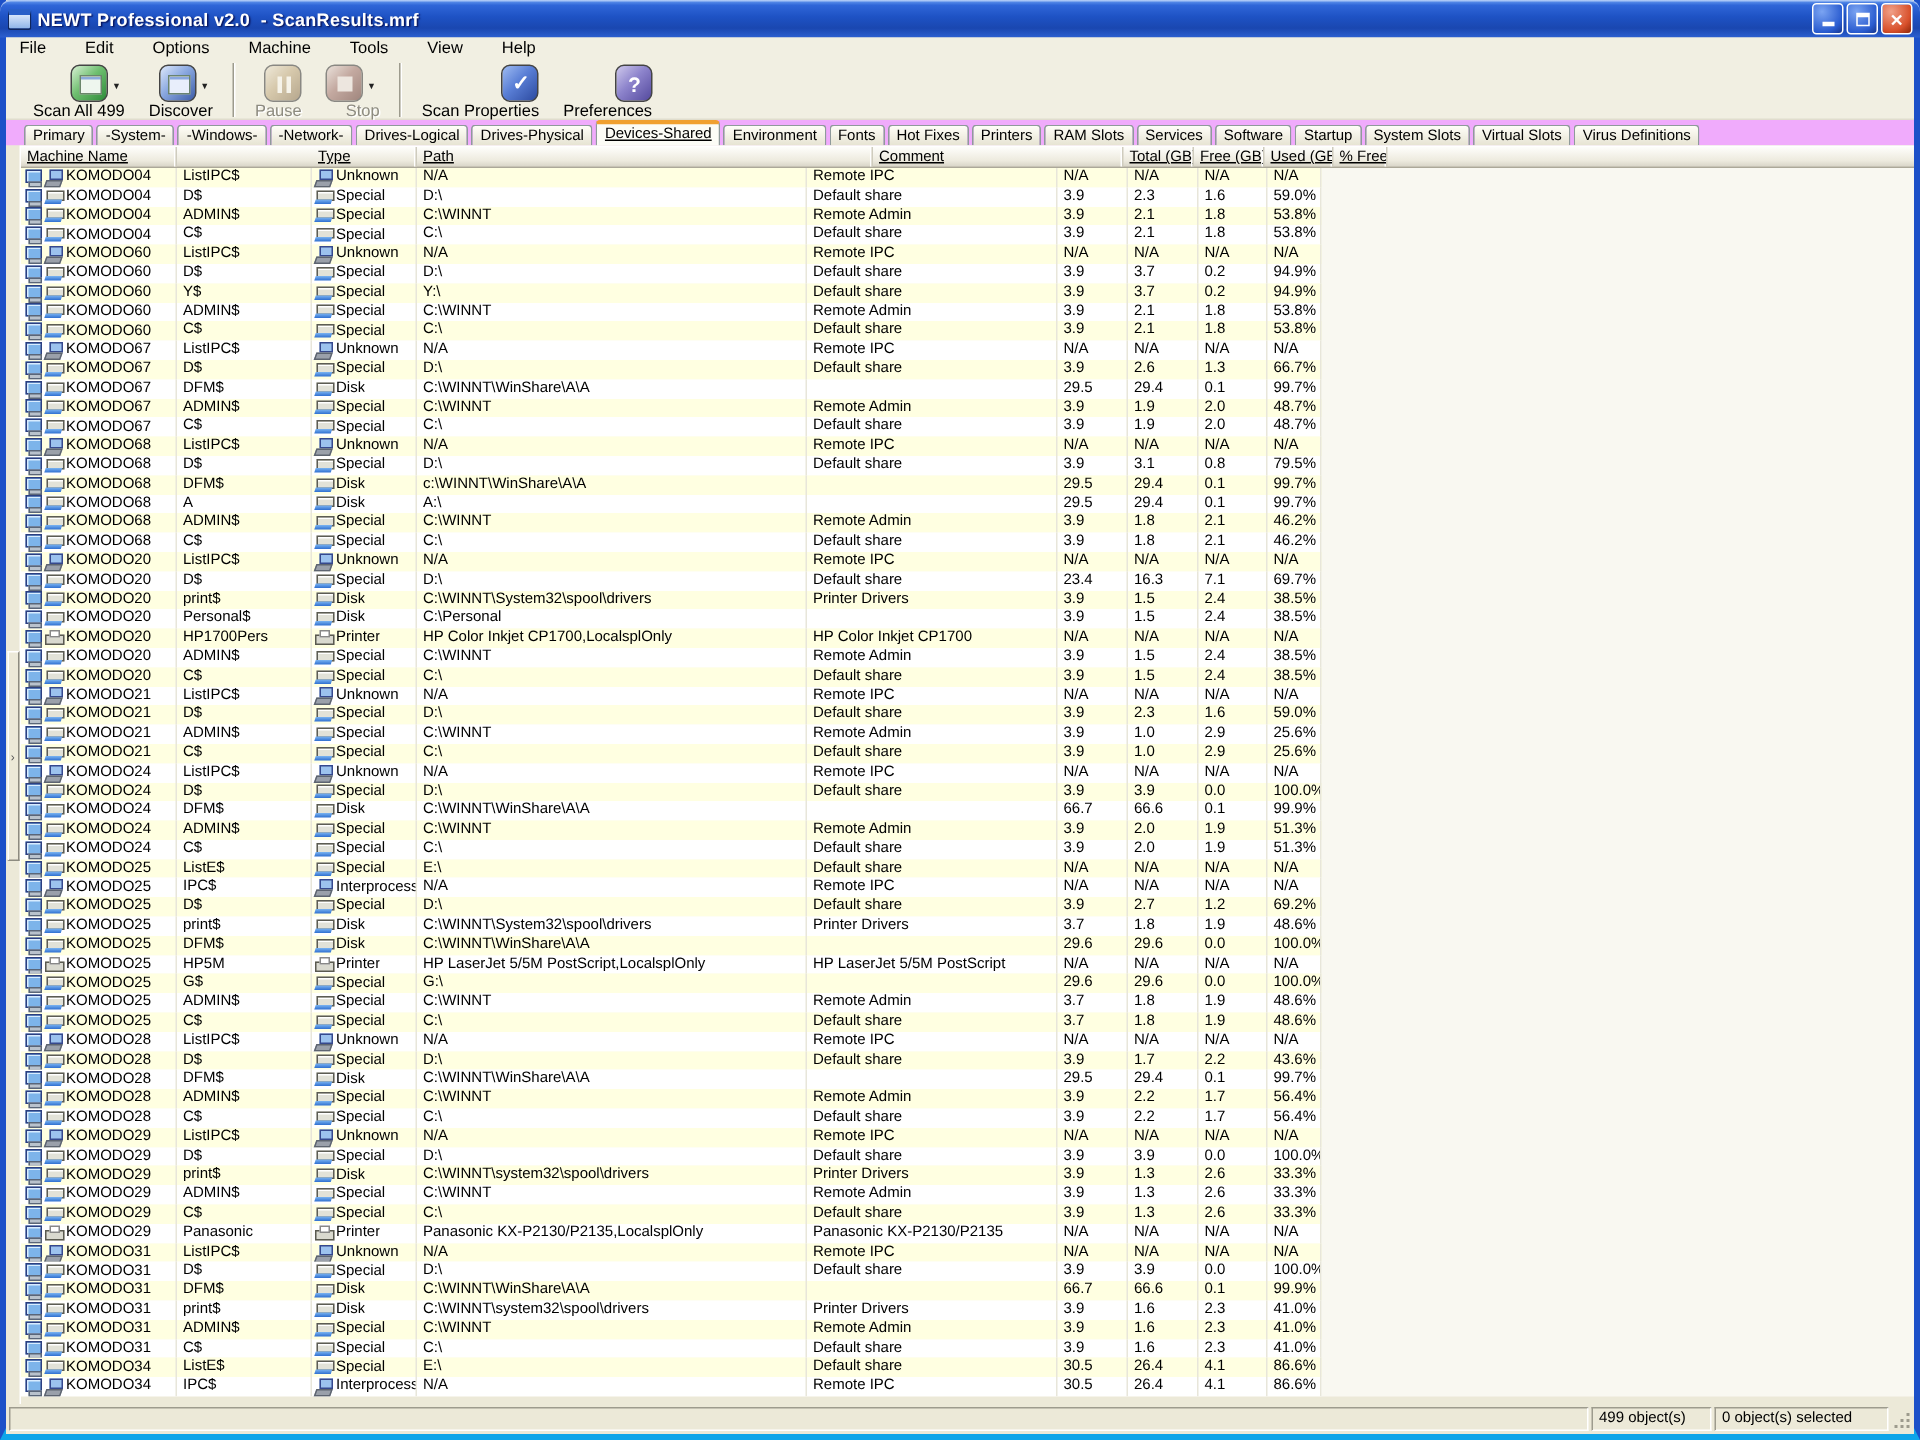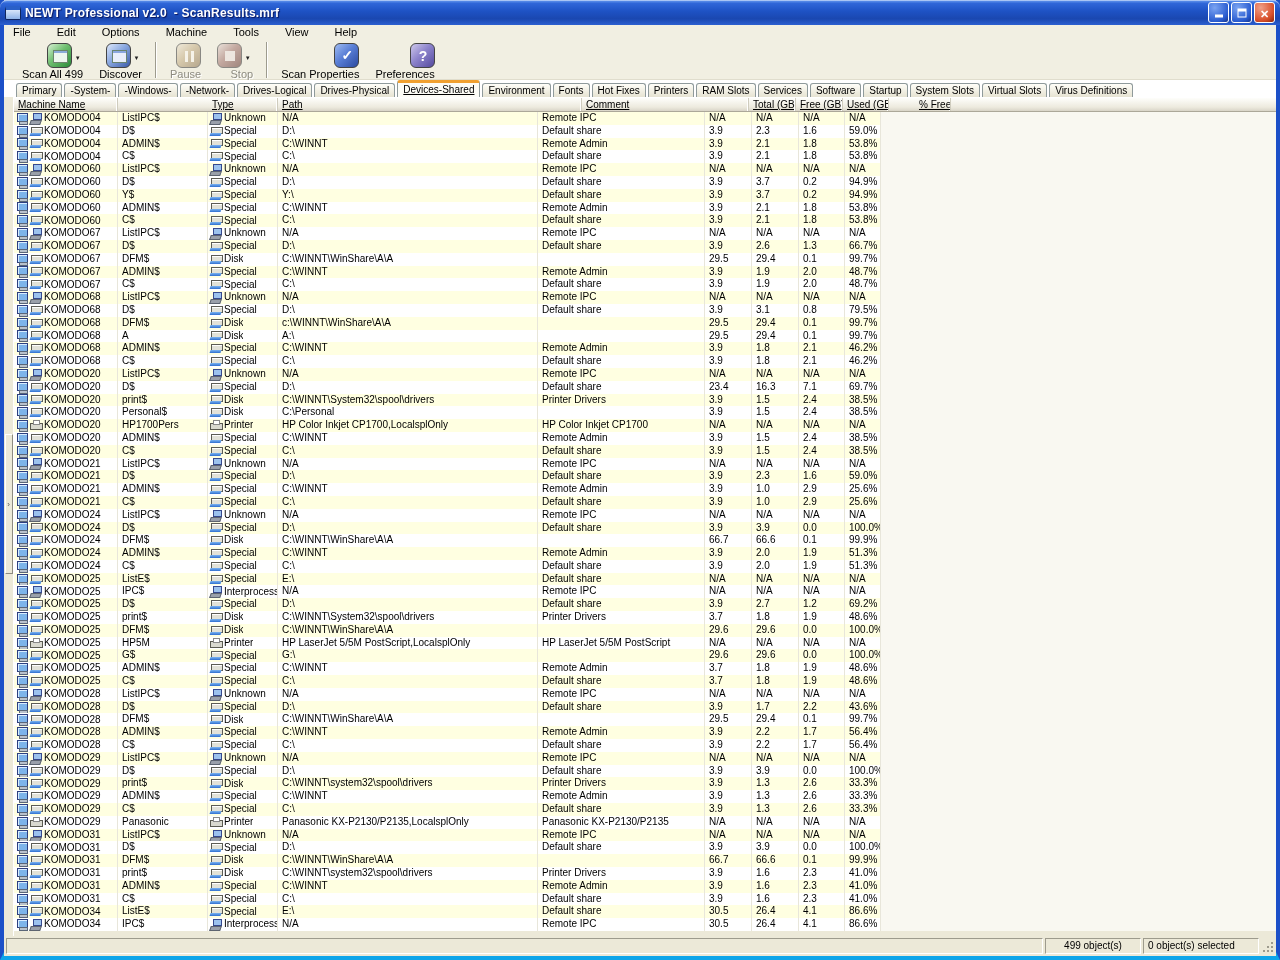--- a/index.html
+++ b/index.html
@@ -53,41 +53,41 @@
   .tb-green::after, .tb-blue::after { content:""; position:absolute; left:5px; top:6px; width:13px; height:11px;
     background:#eef6ee; border:1px solid rgba(20,60,20,.6); box-shadow:inset 0 2px 0 rgba(60,110,200,.55); }
   .tb-blue::after { background:#e8eefb; }
   .tb-orange::after { content:""; position:absolute; left:8px; top:7px; width:3px; height:11px;
     background:#fdf6e4; box-shadow:6px 0 0 #fdf6e4; }
   .tb-red::after { content:""; position:absolute; left:7px; top:7px; width:10px; height:10px; background:#f6ddd7; }
   .tb-navy::after { content:"\2713"; position:absolute; left:6px; top:3px; color:#fff; font-size:14px; font-weight:bold; }
   .tb-purple::after { content:"?"; position:absolute; left:8px; top:4px; color:#fff; font-size:14px; font-weight:bold; }
 
   
-  .tabstrip { height:17px; flex:none; display:flex; align-items:flex-end; padding-left:12px; background:#ffffff; }
+  .tabstrip { height:17px; flex:none; display:flex; align-items:flex-end; padding-left:12px; background:#f0abfc; }
   .tab { height:14px; line-height:13px; font-size:10px; padding:0 5px; margin-right:2px; white-space:nowrap;
     background:linear-gradient(#fffef8,#e6e3d2); border:1px solid #8f9a9b; border-bottom:0; border-radius:3px 3px 0 0; }
   .tab.active { height:17px; line-height:14px; background:#fcfcf6; border-top:3px solid #f0a030; position:relative; z-index:1;text-decoration:underline; }
 
   
   .contentrow { height:839px; flex:none; display:flex; }
   .splitter { width:10px; flex:none; background:#ece9d8; border-right:1px solid #fff; display:flex; justify-content:center; }
   .sphandle { width:8px; height:140px; margin-top:337px; background:#ece9d8;
     border:1px solid; border-color:#fff #8d8b80 #8d8b80 #fff; font-size:8px; color:#555;
     display:flex; align-items:center; justify-content:center; }
   .sphandle::after { content:"\203A"; }
   .listarea { flex:1; display:flex; flex-direction:column; background:#ece9d8; }
 
   .hrow { height:15px; flex:none; display:flex; font-size:10px; color:#000;
     background:linear-gradient(#fefefb,#edeade 70%,#d9d5c8); border-top:1px solid #fff; border-bottom:1px solid #aca899;text-decoration:underline; }
   .hcell { height:100%; padding:1px 0 0 4px; border-right:1px solid #cfccbe; box-shadow:inset -1px 0 0 #fff;
     white-space:nowrap; overflow:hidden; }
   .hcell:nth-child(1){ width:104px; } .hcell:nth-child(2){ width:90px;margin-top:48px; } .hcell:nth-child(3){ width:70px; }
   .hcell:nth-child(4){ width:304px; } .hcell:nth-child(5){ width:167px; } .hcell:nth-child(6){ width:47px; }
-  .hcell:nth-child(7){ width:47px; } .hcell:nth-child(8){ width:46px; } .hcell:nth-child(9){ width:36px;margin-left:26px; }
+  .hcell:nth-child(7){ width:47px; } .hcell:nth-child(8){ width:46px; } .hcell:nth-child(9){ width:36px; }
 
   .tbody { height:819.2px; flex:none; background:#f9f8f1; overflow:hidden; }
   .row { width:867px; height:12.8px; display:flex; font-size:10px; line-height:12.5px; background:#fff; }
   .row:nth-child(odd) { background:#FFFFE1; }
   .cell { height:100%; padding-left:4px; white-space:nowrap; overflow:hidden; border-right:1px solid #e8e6da; }
   .c-machine { width:104px; display:flex; align-items:center; padding-left:2px; }
   .c-name { width:90px; } .c-type { width:70px; display:flex; align-items:center; padding-left:2px; }
   .c-path { width:260px; } .c-comment { width:167px; }
   .c-total { width:47px; } .c-free { width:47px; } .c-used { width:46px; } .c-pct { width:36px; }
   .ctext { white-space:nowrap; overflow:hidden; }
@@ -108,21 +108,21 @@
   .printer::before { content:""; position:absolute; left:0; top:3px; width:11px; height:5px;
     background:#d9d9cf; border:1px solid #5a5a50; }
   .printer::after { content:""; position:absolute; left:3px; top:0; width:5px; height:3px; background:#fff; border:1px solid #888; }
 
   
   .filler { flex:1; background:#ece9d8; }
   .statusbar { height:20px; flex:none; display:flex; align-items:center; gap:2px; background:#ece9d8; padding:0 2px; }
   .spanel { height:16px; font-size:10px; padding:1px 4px; white-space:nowrap; overflow:hidden;
     border:1px solid; border-color:#9d9b8d #fff #fff #9d9b8d; }
   .sp-main { flex:1; }
-  .sp-count { width:96px; flex:none;text-align:center; }
+  .sp-count { width:80px; flex:none; }
   .sp-selected { width:116px; flex:none; }
   .grip { width:13px; height:16px; position:relative; flex:none; }
   .grip::after { content:""; position:absolute; right:1px; bottom:2px; width:2px; height:2px; background:#9d9b8d;
     box-shadow:-4px 0 0 #9d9b8d,-8px 0 0 #9d9b8d,0 -4px 0 #9d9b8d,-4px -4px 0 #9d9b8d,0 -8px 0 #9d9b8d; }
 </style>
 </head>
 <body>
 
 <div class="window">
 

